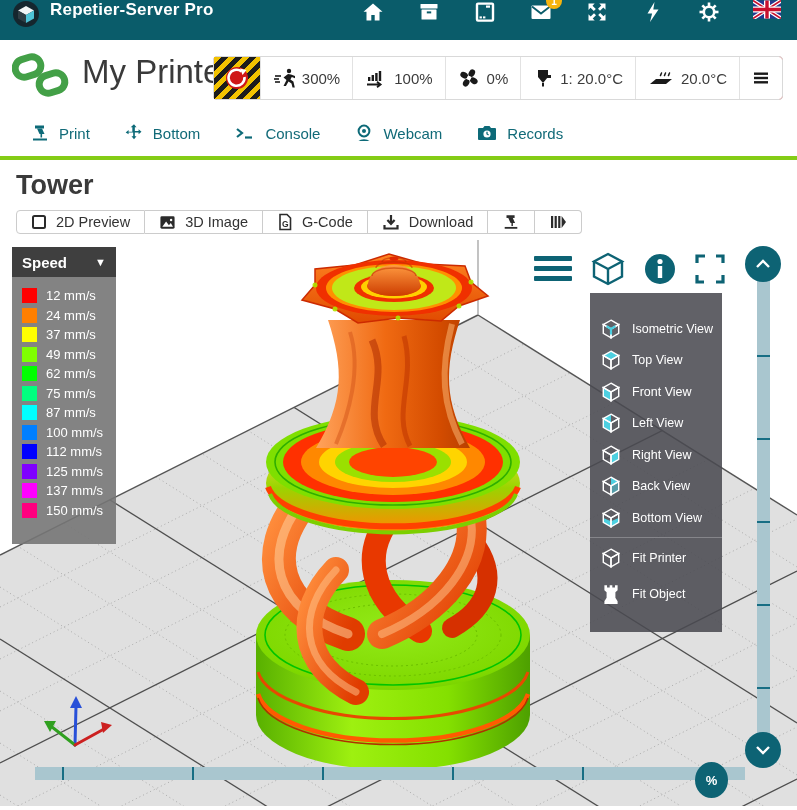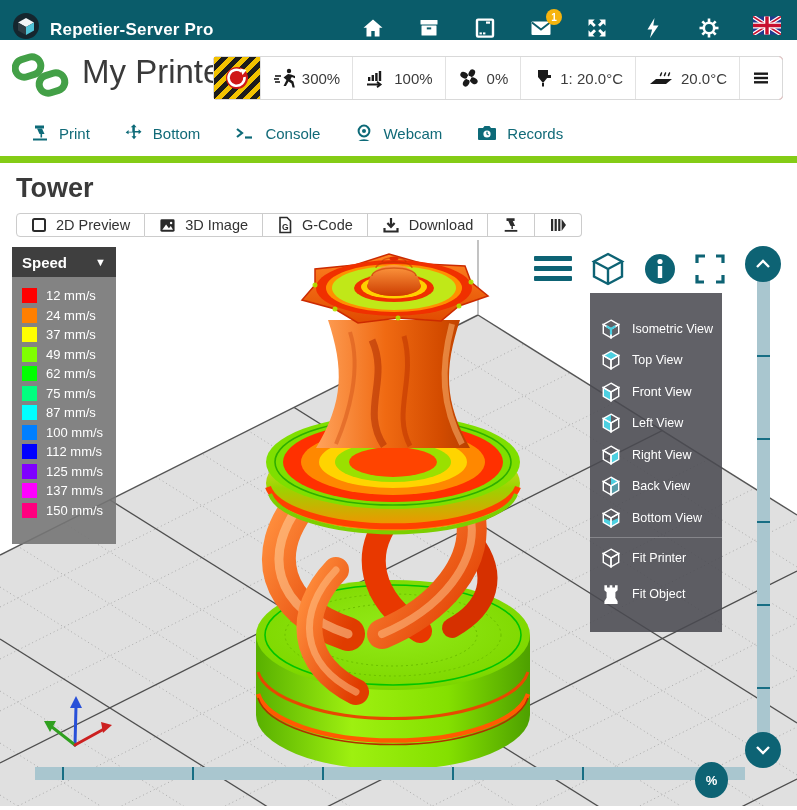--- a/index.html
+++ b/index.html
@@ -1,36 +1,36 @@
 <!DOCTYPE html>
 <html><head>
 <meta charset="utf-8">
 <style>
   html,body{margin:0;padding:0;}
   body{width:797px;height:810px;font-family:"Liberation Sans",sans-serif;background:#fff;overflow:hidden;position:relative;}
   svg{display:block;}
   
-  .topbar{height:40px;background:#0a5c6a;display:flex;align-items:flex-end;padding:0 12px;box-sizing:border-box;}
+  .topbar{height:40px;background:#0a5c6a;display:flex;align-items:flex-start;padding:0 12px;box-sizing:border-box;}
   .logo{width:28px;height:28px;margin-right:10px;}
   .topbar-title{color:#fff;font-size:17px;font-weight:bold;letter-spacing:.2px;flex:0 0 auto;}
   .tb-icons{margin-left:auto;display:flex;align-items:center;gap:32px;padding-right:8px;}
   .tb-ic{position:relative;width:24px;height:24px;cursor:pointer;}
   .badge{position:absolute;top:-7px;right:-9px;background:#f6b40e;color:#fff;font-size:10px;font-weight:bold;width:16px;height:16px;border-radius:50%;display:flex;align-items:center;justify-content:center;}
   
   .header{height:70px;position:relative;background:#fff;}
   .chain{position:absolute;left:12px;top:12px;}
   .page-title{position:absolute;left:82px;top:13px;font-size:33px;font-weight:500;color:#3a3a3a;}
   .status-group{position:absolute;right:14px;top:16px;display:flex;align-items:stretch;height:42px;border:1px solid #d9d9d9;border-radius:4px;background:#b91c1c;}
   .sbtn{display:flex;align-items:center;gap:7px;padding:0 12px;border-left:1px solid #e2e2e2;font-size:15px;color:#3c3c3c;cursor:pointer;background:#fff;}
   .sbtn:first-child{border-left:none;padding:0;}
   .sbtn:first-child{border-radius:3px 0 0 3px;}
   .sbtn:last-child{border-radius:0 3px 3px 0;}
   .estop{width:46px;height:42px;background:repeating-linear-gradient(135deg,#f2c200 0 5px,#1c1c1c 5px 10px);display:flex;align-items:center;justify-content:center;}
   
-  .tabs{height:46px;display:flex;align-items:center;gap:34px;padding:0 0 0 30px;border-bottom:7px solid #84cc16;}
+  .tabs{height:46px;display:flex;align-items:center;gap:34px;padding:0 0 0 30px;border-bottom:4px solid #84cc16;}
   .tab{display:flex;align-items:center;gap:9px;color:#116a78;font-size:15px;cursor:pointer;}
   
   .section-title{font-size:27px;font-weight:bold;color:#3a3a3a;padding:10px 16px 6px 16px;height:32px;}
   .ptoolbar{display:flex;margin:2px 0 0 16px;height:24px;}
   .pbtn{display:flex;align-items:center;gap:9px;padding:0 14px;border:1px solid #ccc;border-left-width:0;background:#fff;font-size:14.5px;color:#333;cursor:pointer;}
   .pbtn:first-child{border-left-width:1px;border-radius:4px 0 0 4px;}
   .pbtn:last-child{border-radius:0 4px 4px 0;}
   .pbtn.active{background:#e4e4e4;}
   
   .viewport{position:absolute;left:0;top:240px;width:797px;height:566px;background:#fff;overflow:hidden;}

